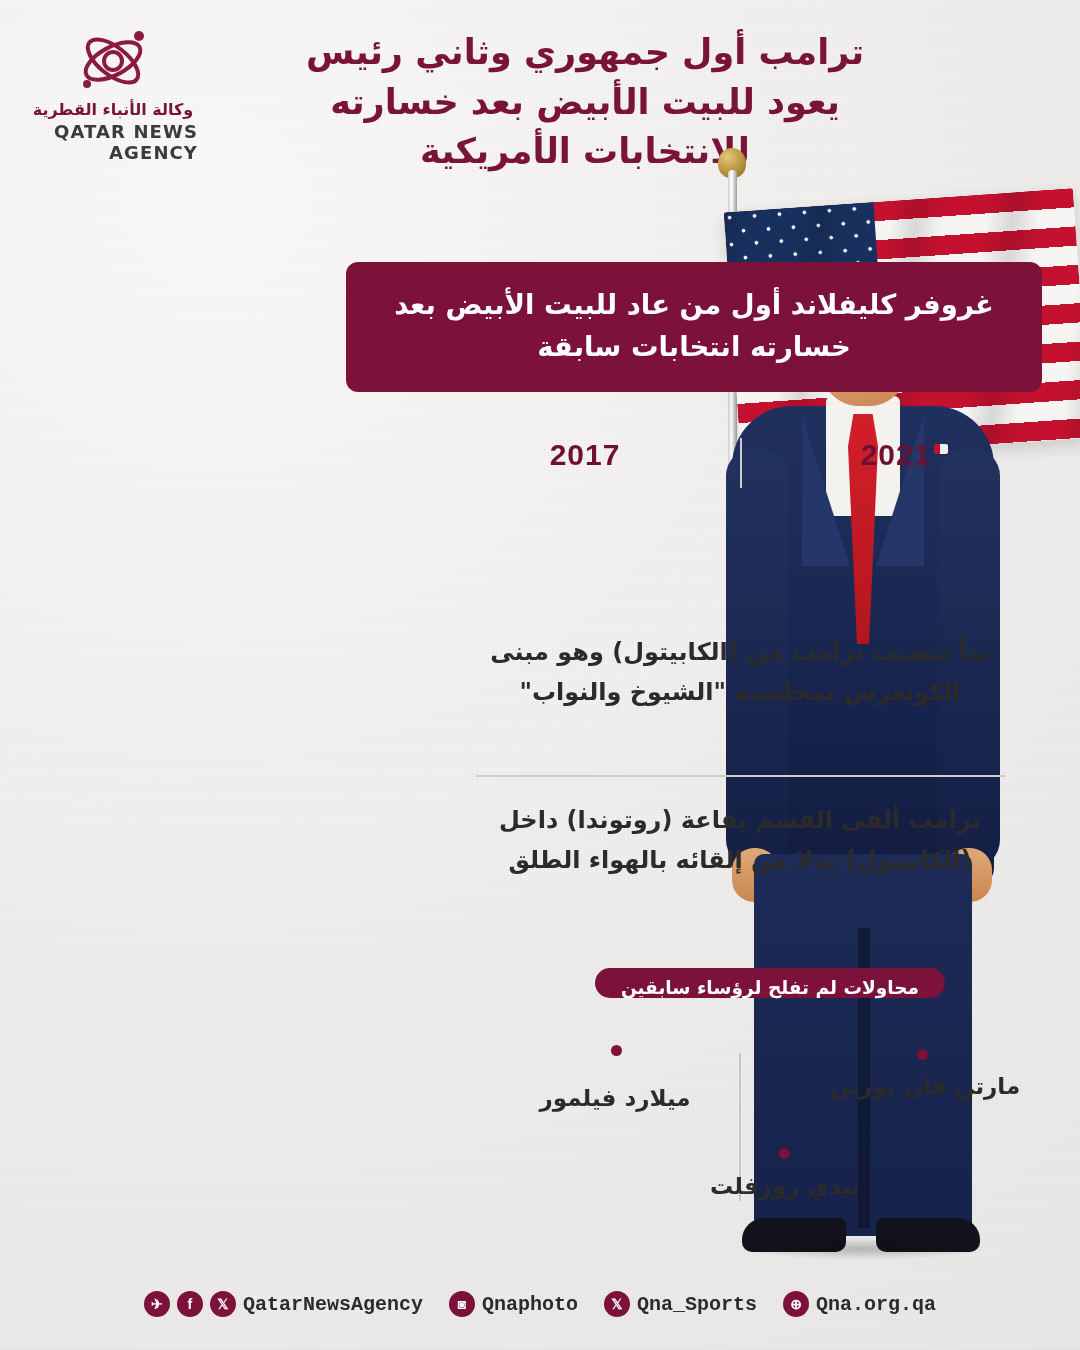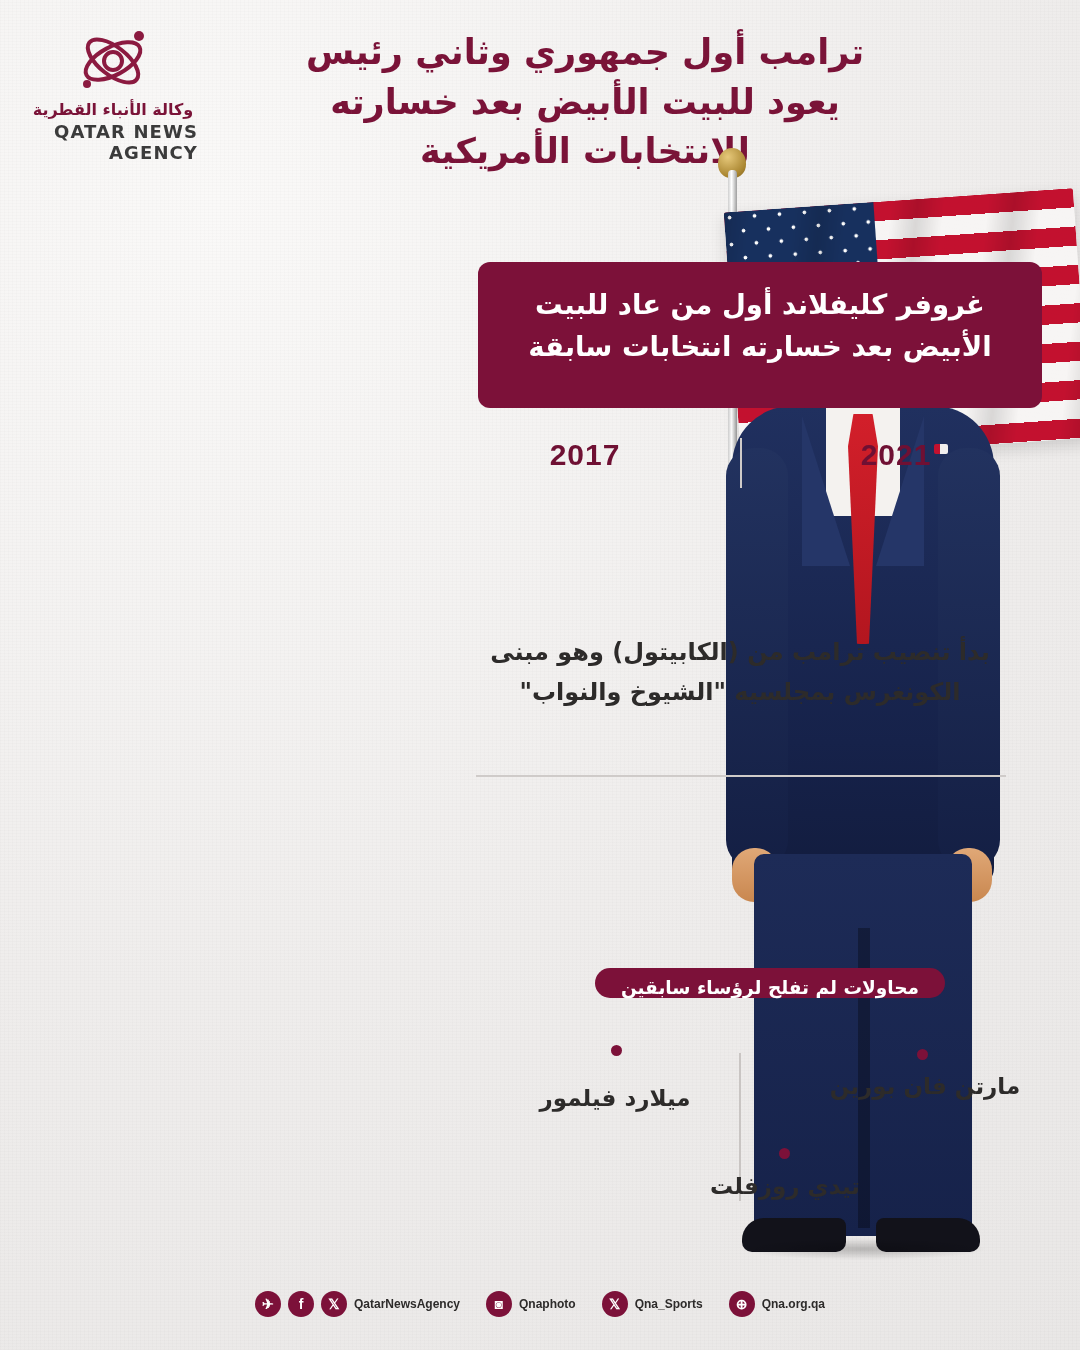--- a/index.html
+++ b/index.html
@@ -66,24 +66,24 @@
     letter-spacing: 1.1px;
     margin-top: 2px;
     text-align: right;
   }
 
   
   .banner {
     position: absolute;
     top: 262px;
     right: 38px;
-    width: 564px;
+    width: 696px;
     background: #7c1139;
     border-radius: 12px;
-    padding: 22px 28px 40px 28px;
+    padding: 22px 28px 24px 28px;
     color: #ffffff;
     font-size: 27.5px;
     font-weight: bold;
     line-height: 1.52;
     text-align: center;
   }
 
   
   .years {
     position: absolute;
@@ -203,24 +203,24 @@
     width: 26px; height: 26px;
     border-radius: 50%;
     background: #7c1139;
     color: #fff;
     display: flex; align-items: center; justify-content: center;
     font-size: 14px;
     font-weight: bold;
     font-family: "Liberation Sans", sans-serif;
   }
   .f-text {
-    font-size: 12px;
+    font-size: 20px;
     font-weight: bold;
     color: #2d2b2a;
-    font-family: Liberation Sans, sans-serif;
+    font-family: Liberation Mono, monospace;
     direction: ltr;
   }
 
   
   .photo {
     position: absolute;
     right: 620px;
     top: 120px;
     width: 460px;
     height: 1180px;
@@ -445,20 +445,21 @@
     <div class="year-col right-col">
       <div class="year-num">2021</div>
     </div>
     <div class="year-col">
       <div class="year-num">2017</div>
     </div>
   </div>
 
   <div class="para p1">بدأ تنصيب ترامب من (الكابيتول) وهو مبنى الكونغرس بمجلسيه "الشيوخ والنواب"</div>
   <div class="divider"></div>
+  <div class="para p2">ترامب ألقى القسم بقاعة (روتوندا) داخل (الكابيتول) بدلا من إلقائه بالهواء الطلق</div>
 
   <div class="pill">محاولات لم تفلح لرؤساء سابقين</div>
 
   <div class="names">
     <div class="conn"></div>
     <div class="dot d1"></div>
     <div class="name-label n1">مارتن فان بورين</div>
     <div class="dot d2"></div>
     <div class="name-label n2">ميلارد فيلمور</div>
     <div class="dot d3"></div>

